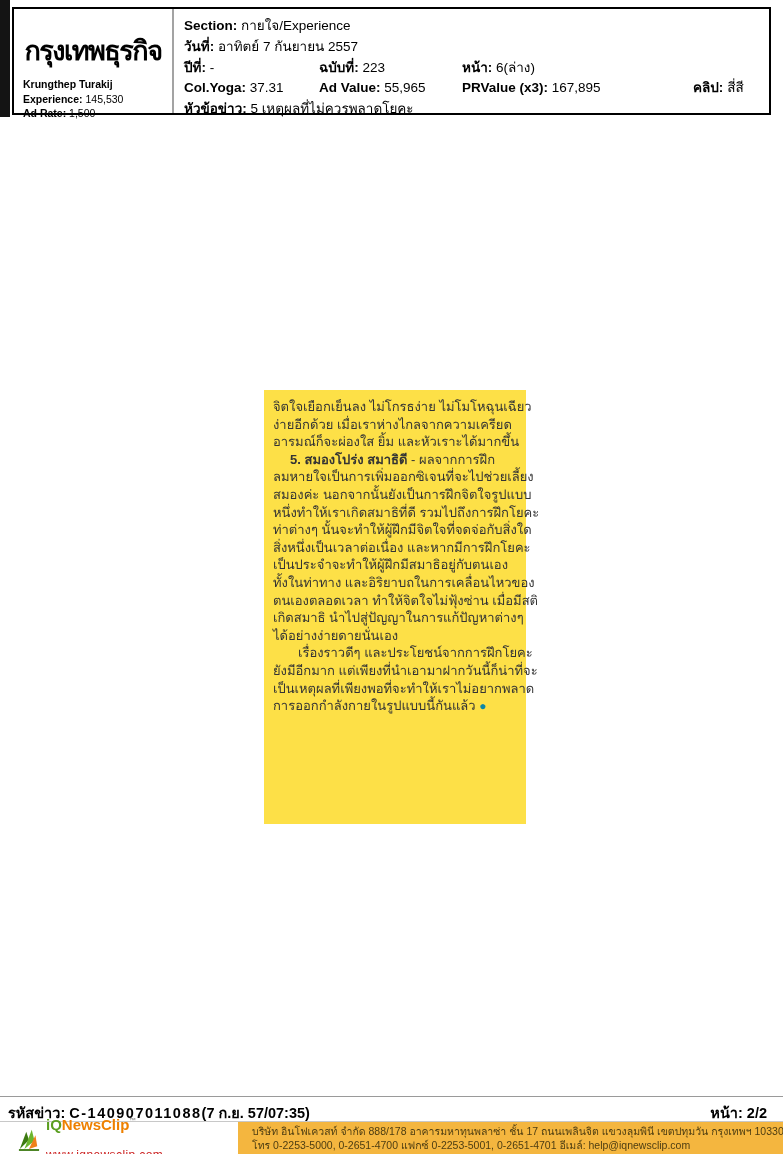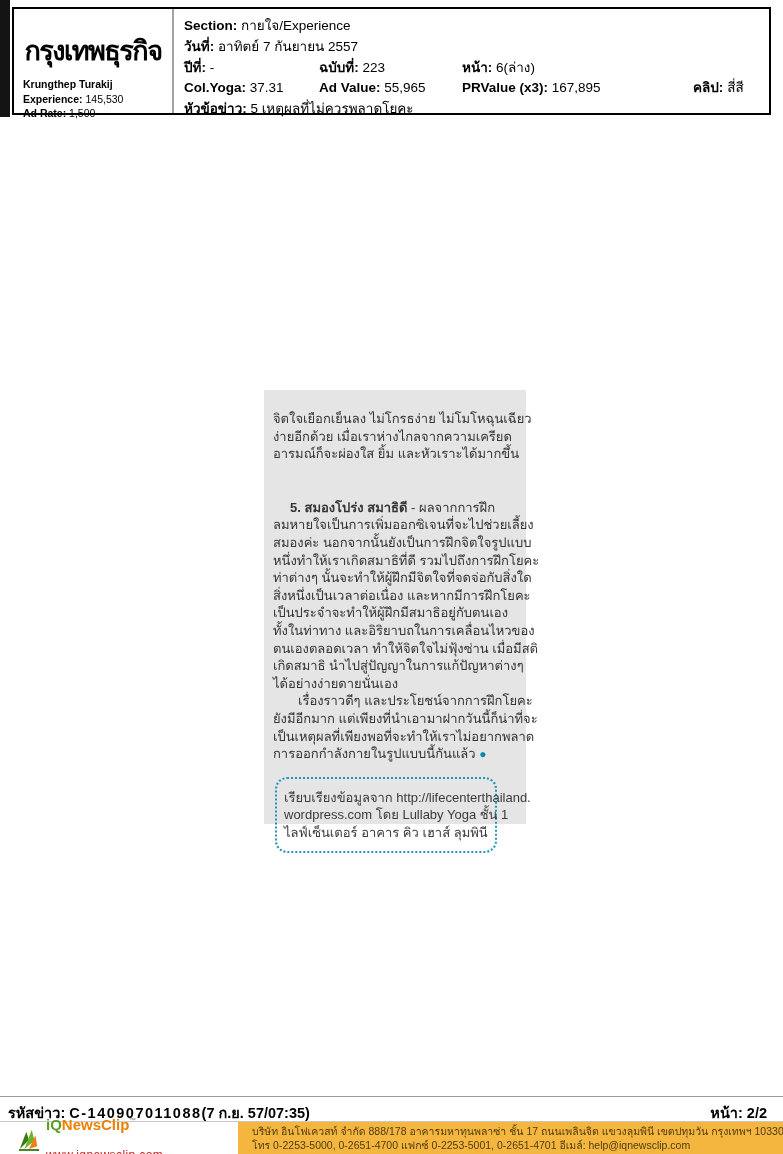--- a/index.html
+++ b/index.html
@@ -30,25 +30,25 @@
   .meta-cell { flex:1; position:relative; font-size:13.5px; padding:7px 0 0 10px; }
   .meta-row { position:relative; height:20.8px; line-height:20.8px; white-space:nowrap; }
   .meta-row .colB { position:absolute; left:135px; }
   .meta-row .colC { position:absolute; left:278px; }
   .meta-row .colD { position:absolute; left:473px;margin-left:36px; }
   .meta-cell b { font-weight:bold; }
 
   
   .clip-box {
     position:absolute; left:264px; top:390px; width:262px; height:434px;
-    background:#e5e5e5; padding:20px 8px 0 9px;
+    background:#fde047; padding:8px 8px 0 9px;
     font-size:13px; line-height:17.6px; color:#343434;
   }
   .clip-box .line { white-space:nowrap; }
-  .ind1 { padding-left:17px;margin-top:36px; }
+  .ind1 { padding-left:17px; }
   .ind2 { padding-left:25px;text-align:center; }
   .lead-bold { font-weight:bold; }
   .end-bullet { color:#0e87a6; font-size:12px; }
 
   .credit-box {
     margin-top:13px; margin-left:2px; width:222px;
     border:2px dotted #2196b8; border-radius:12px;
     padding:10px 6px 10px 7px; color:#3a3a3a;
   }
 
@@ -170,25 +170,20 @@
     </div>
   <div class="line ind2">เรื่องราวดีๆ และประโยชน์จากการฝึกโยคะ</div>
   <div>
       <div class="line">ยังมีอีกมาก แต่เพียงที่นำเอามาฝากวันนี้ก็น่าที่จะ</div>
       <div class="line">เป็นเหตุผลที่เพียงพอที่จะทำให้เราไม่อยากพลาด</div>
     </div>
   <div class="line">
     <span>การออกกำลังกายในรูปแบบนี้กันแล้ว</span>
     <span class="end-bullet">●</span>
   </div>
-  <div class="credit-box">
-      <div class="line">เรียบเรียงข้อมูลจาก http://lifecenterthailand.</div>
-      <div class="line">wordpress.com โดย Lullaby Yoga ชั้น 1</div>
-      <div class="line">ไลฟ์เซ็นเตอร์ อาคาร คิว เฮาส์ ลุมพินี</div>
-    </div>
 </div>
 
 <div class="code-row">
   <div class="code-left">
     <span>รหัสข่าว:</span>
     <span class="code-val">C-140907011088</span><span>(7 ก.ย. 57/07:35)</span>
   </div>
   <div class="page-right">
     <span>หน้า:</span>
     <span>2/2</span>

